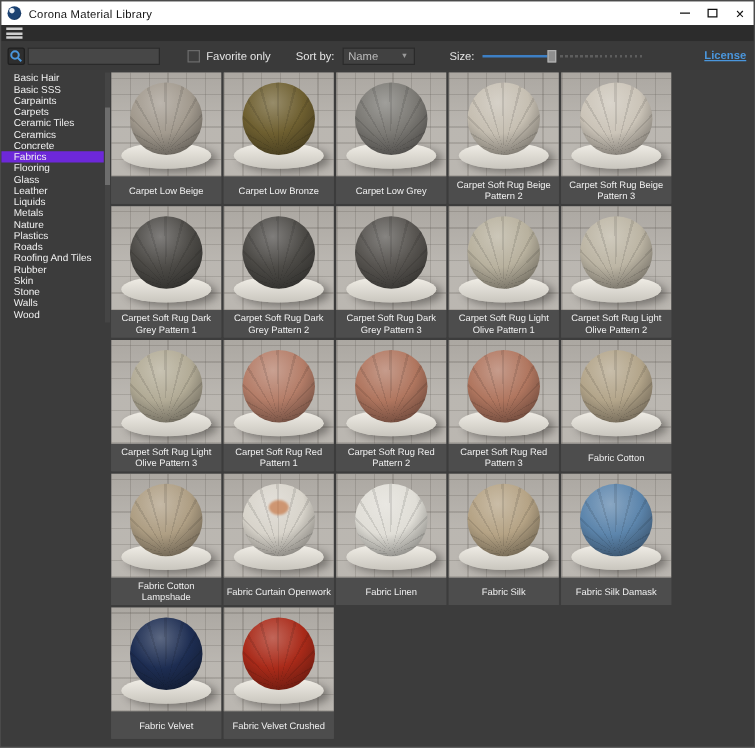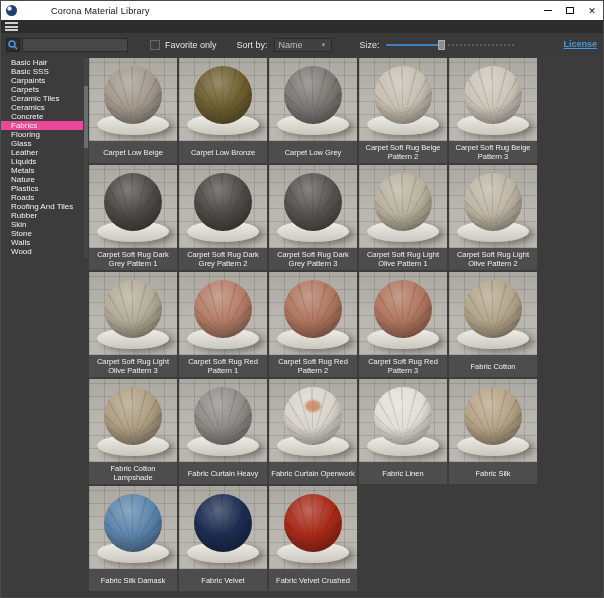--- a/index.html
+++ b/index.html
@@ -5,21 +5,21 @@
   * { margin:0; padding:0; box-sizing:border-box; }
   html,body { background:#888; }
   body { font-family:"Liberation Sans", sans-serif; }
   #window {
     position:relative; width:604px; height:598px; background:#3c3c3c;
     border:1px solid #4a4a4a; overflow:hidden;
   }
   
   .titlebar {
     position:absolute; top:0; left:0; right:0; height:19px; background:#ffffff;
-    display:flex; align-items:center; padding-left:5px;gap:28px;
+    display:flex; align-items:center; padding-left:5px;
   }
   .app-icon { width:11px; height:11px; border-radius:50%;
     background:radial-gradient(circle at 32% 32%, #e9eef4 0 16%, #1b4272 24% 62%, #091d3a 100%);
     flex:0 0 auto; }
   .title-text { font-size:9px; color:#111; margin-left:6px; letter-spacing:.2px; }
   .win-controls { position:absolute; right:0; top:0; height:19px; display:flex; }
   .win-btn { width:22px; height:19px; display:flex; align-items:center; justify-content:center;
     color:#111; font-size:9px; cursor:default; }
   .glyph-min { width:8px; height:1px; background:#111; display:block; }
   .glyph-max { width:8px; height:7px; border:1px solid #111; display:block; }
@@ -48,21 +48,21 @@
     background:#8f8f8f; border:1px solid #b0b0b0; }
   .slider-rest { position:absolute; left:62px; right:0; top:5px; height:2px;
     background:repeating-linear-gradient(90deg,#5d5d5d 0 2px, transparent 2px 4px); }
   .license { position:absolute; right:6px; top:6px; font-size:9px; font-weight:bold;
     color:#4a96dc; text-decoration:underline;margin-left:38px; }
   
   .content { position:absolute; top:55px; left:0; right:0; bottom:0; background:#3c3c3c; }
   .sidebar { position:absolute; left:0; top:2px; width:82px; }
   .side-item { font-size:8px; color:#f2f2f2; padding:1px 0 1px 10px; height:9px;
     line-height:7px; white-space:nowrap; cursor:default; }
-  .side-item.selected { background:#ec4899; }
+  .side-item.selected { background:#6d28d9; }
   .side-scroll { position:absolute; left:83px; top:2px; width:4px; height:200px; background:#454545; }
   .side-thumb { position:absolute; left:0; top:28px; width:4px; height:62px; background:#6d6d6d; }
   
   .grid { position:absolute; left:88px; top:2px; width:452px;
     display:grid; grid-template-columns:repeat(5, 88px); grid-auto-rows:105px; gap:2px 2px; }
   .tile { width:88px; height:105px; background:#4d4d4d; cursor:pointer; }
   .tile-img { position:relative; width:88px; height:83px; overflow:hidden;
     background-color:#b7b3ad;
     background-image:
       linear-gradient(rgba(70,65,60,0.10), rgba(255,255,255,0.05) 55%),
@@ -308,29 +308,20 @@
       <div class="plate"></div>
       <div class="sphere" style="background: radial-gradient(circle at 42% 28%, rgb(197, 185, 166) 0%, rgb(174, 158, 131) 46%, rgb(118, 107, 89) 78%, rgb(78, 71, 59) 100%);">
         <div class="folds"></div>
       </div>
     </div>
     <div class="tile-label">Fabric Cotton Lampshade</div>
   </div>
         <div class="tile">
     <div class="tile-img">
       <div class="plate"></div>
-      <div class="sphere" style="background: radial-gradient(circle at 42% 28%, rgb(174, 172, 169) 0%, rgb(142, 140, 135) 46%, rgb(97, 95, 92) 78%, rgb(64, 63, 61) 100%);">
-        <div class="folds"></div>
-      </div>
-    </div>
-    <div class="tile-label">Fabric Curtain Heavy</div>
-  </div>
-        <div class="tile">
-    <div class="tile-img">
-      <div class="plate"></div>
       <div class="sphere" style="background: radial-gradient(circle at 42% 28%, rgb(227, 224, 218) 0%, rgb(216, 212, 203) 46%, rgb(147, 144, 138) 78%, rgb(97, 95, 91) 100%);">
         <div class="folds"></div>
       <div class="spot" style="background: rgb(196, 112, 60);"></div>
             </div>
     </div>
     <div class="tile-label">Fabric Curtain Openwork</div>
   </div>
         <div class="tile">
     <div class="tile-img">
       <div class="plate"></div>

